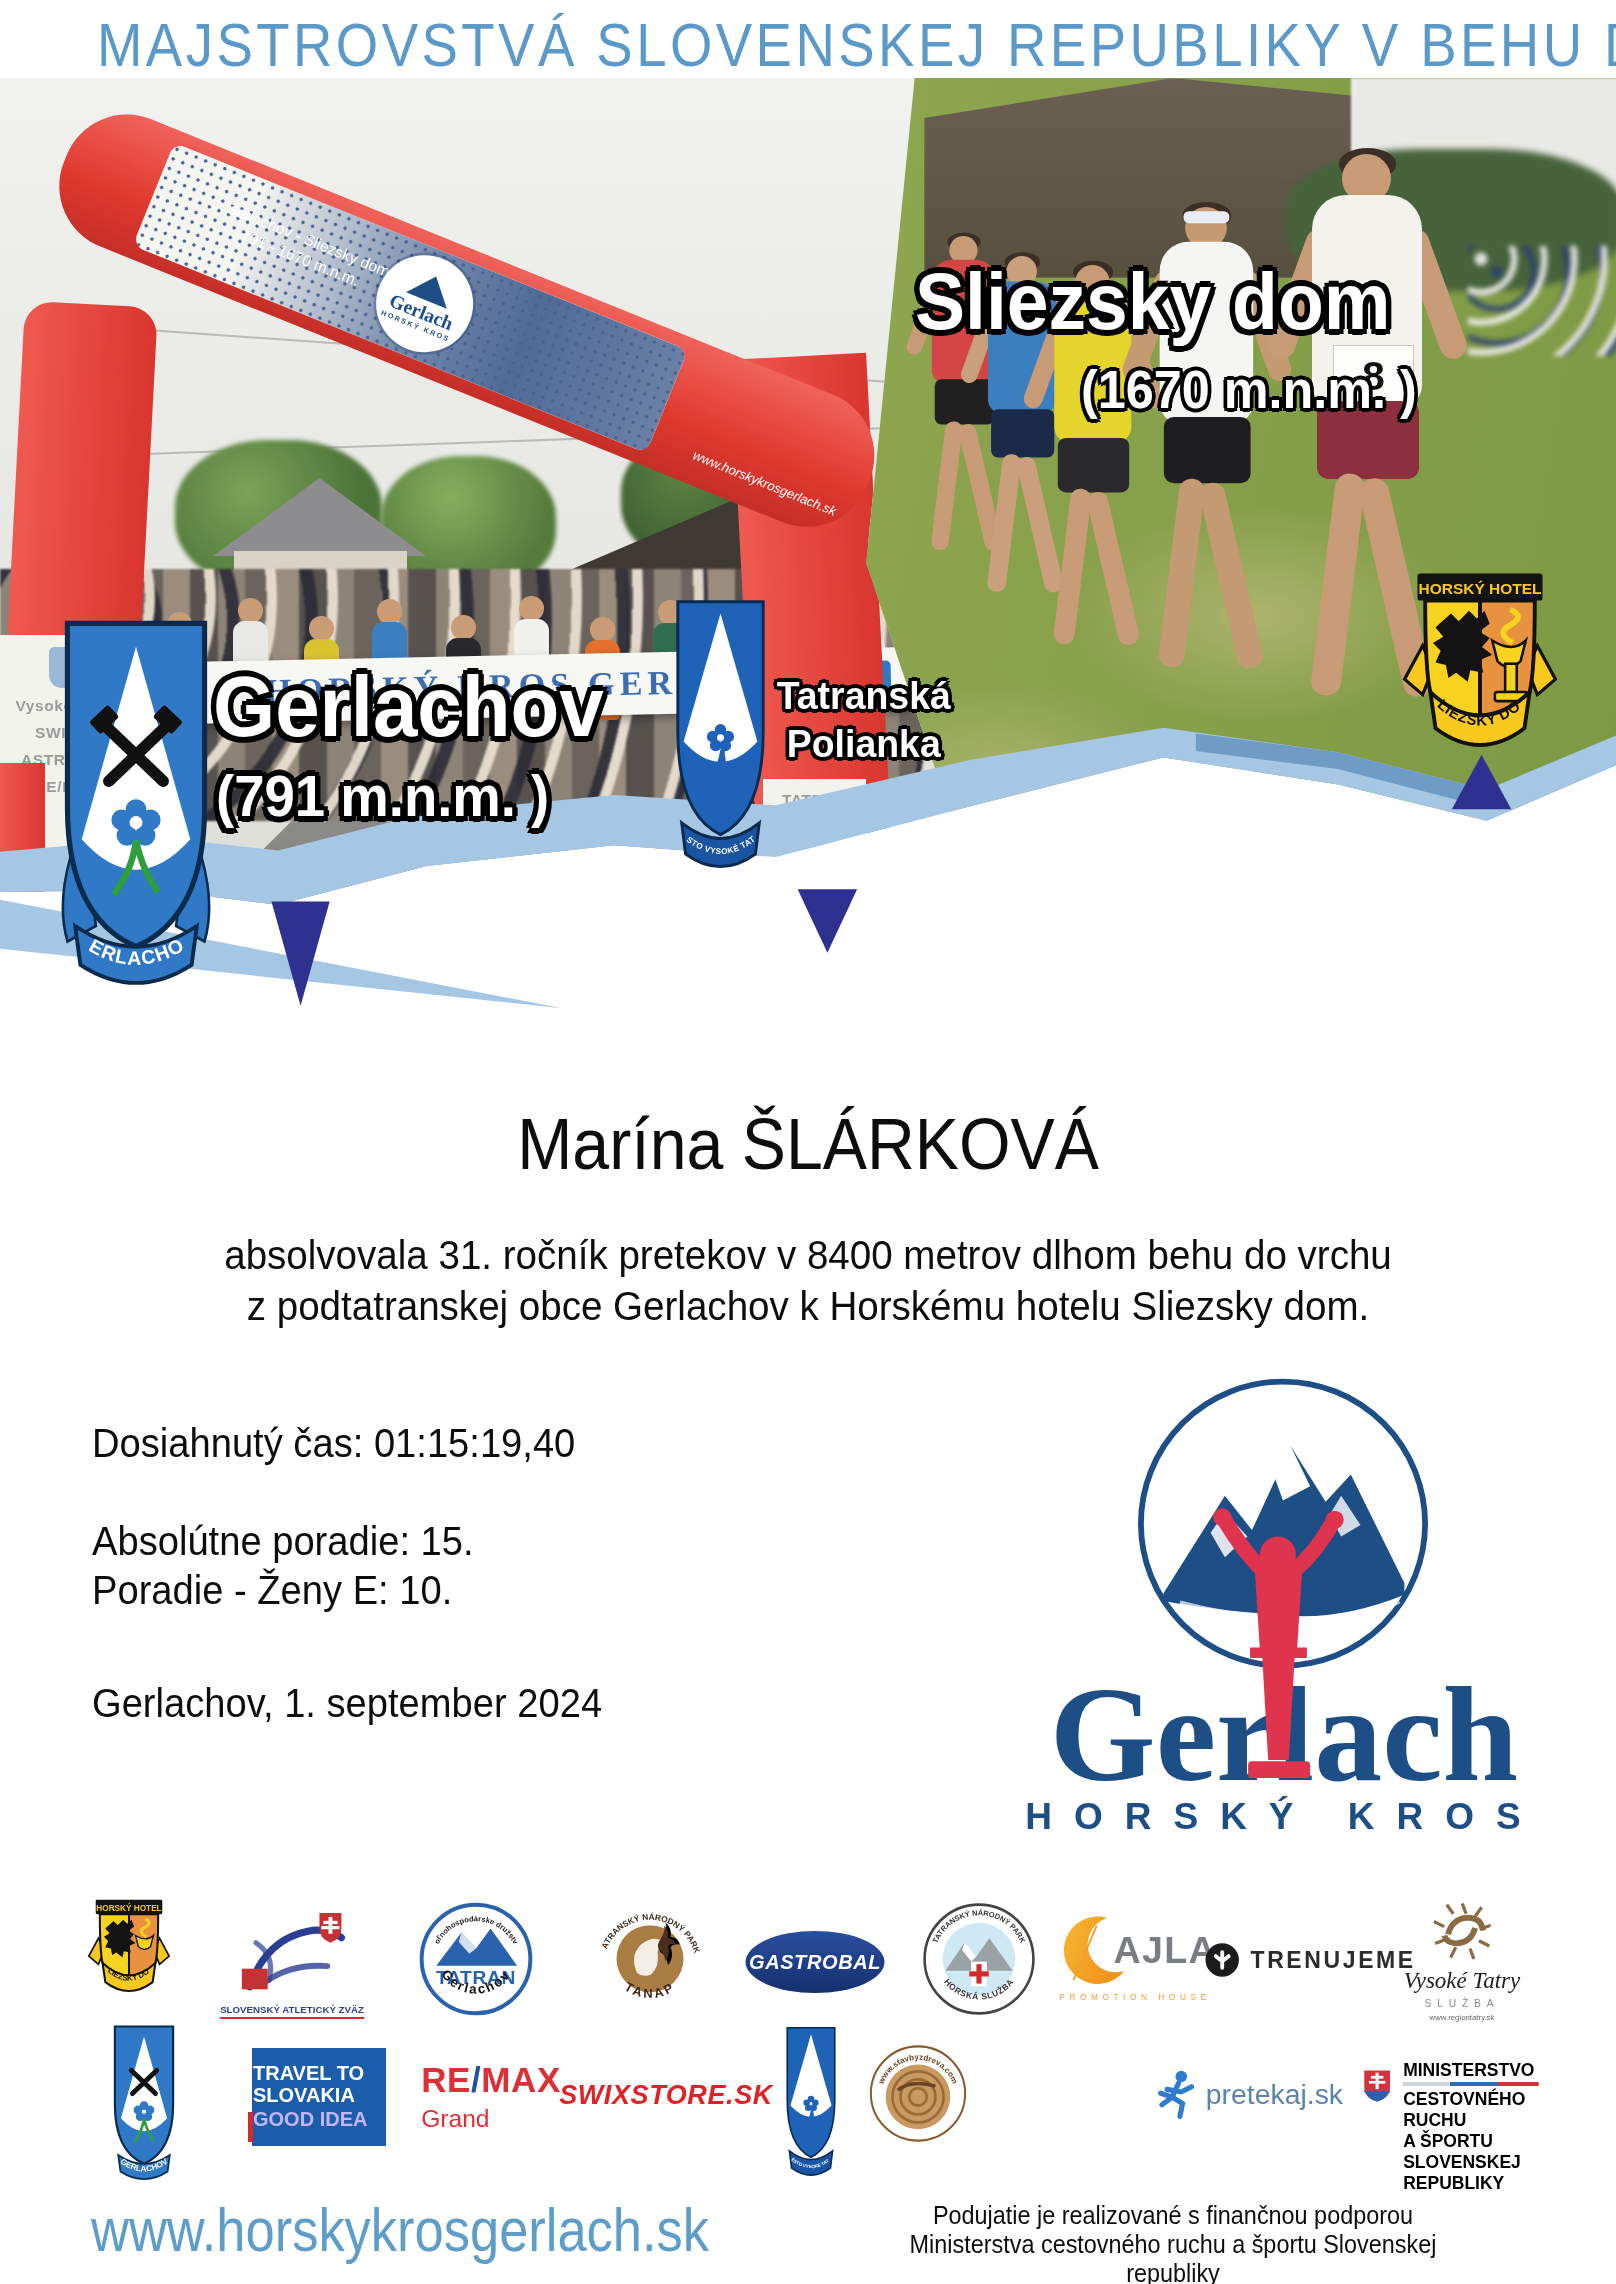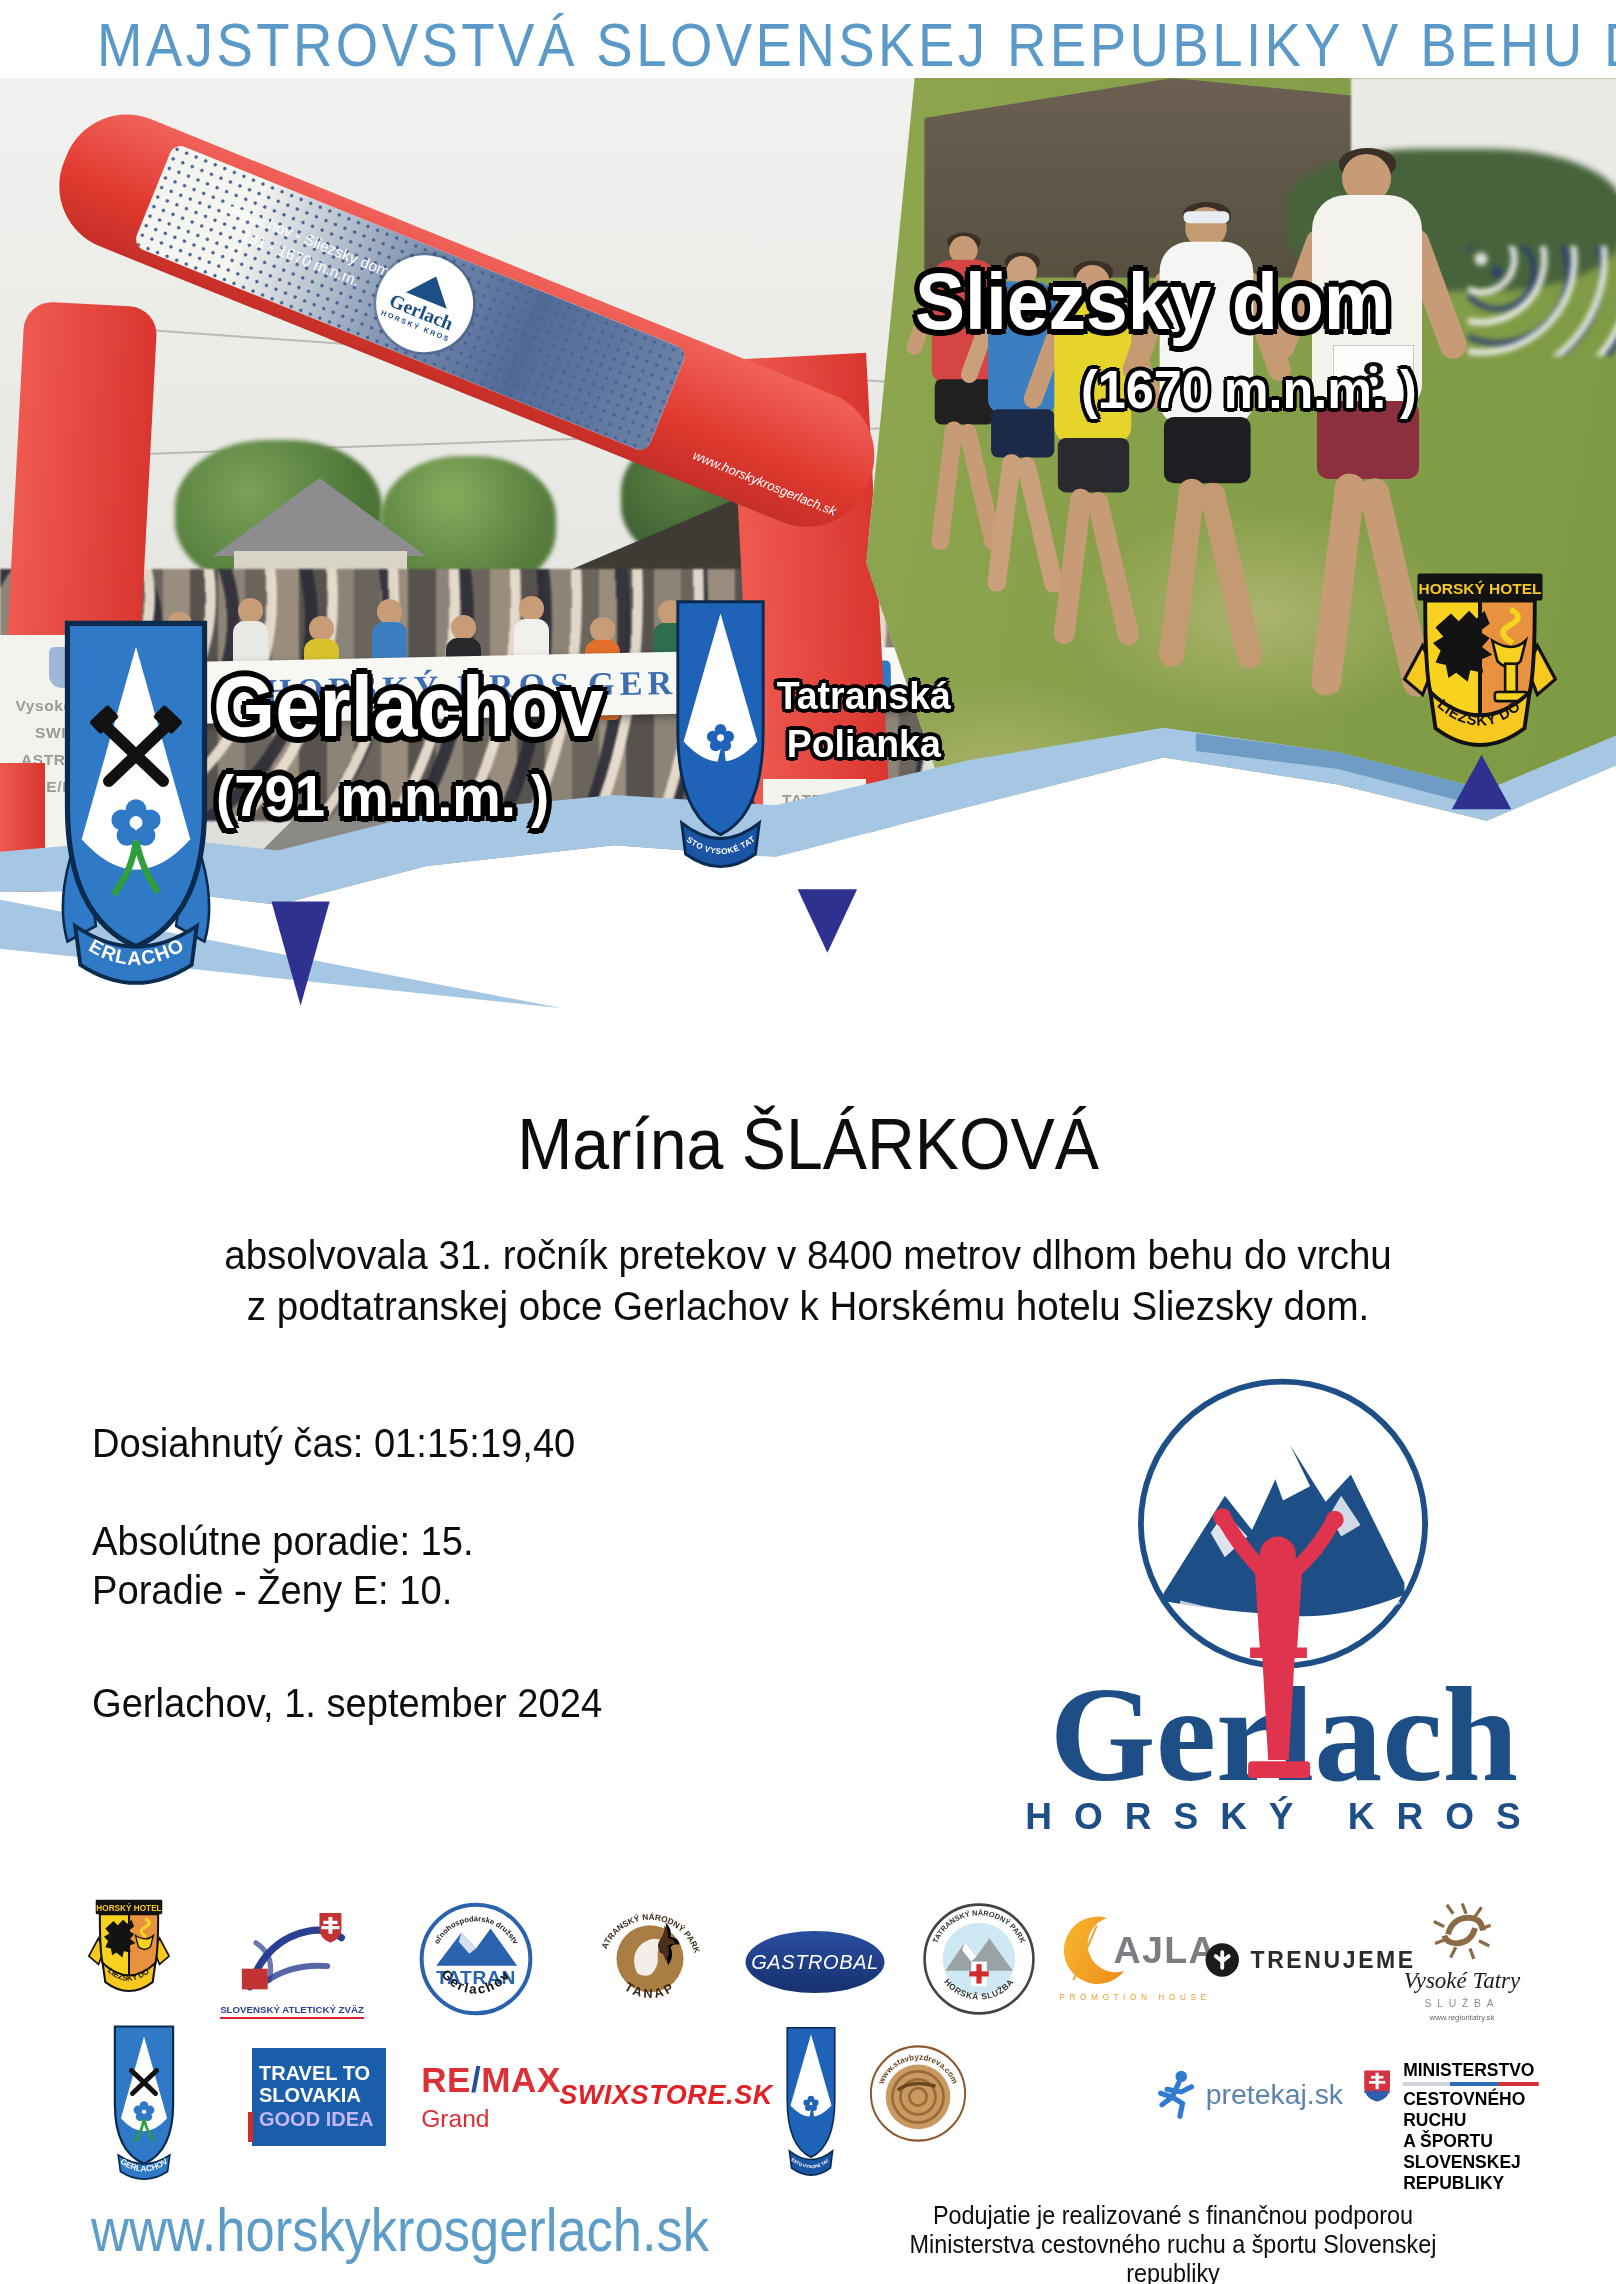--- a/index.html
+++ b/index.html
@@ -109,29 +109,29 @@
   .evt-word{top:1656px;left:1009px;width:550px;text-align:center;font-family:"Liberation Serif",serif;
      font-weight:bold;font-size:136px;color:#1d4e86;z-index:2;}
   .evt-sub{top:1796px;left:1009px;width:550px;text-align:center;font-size:37px;font-weight:bold;
      letter-spacing:22px;color:#1d4e86;z-index:2;white-space:nowrap;}
   .evt-svg{top:1363px;left:1128px;z-index:3;pointer-events:none;}
 
   
   .logo-cell{position:absolute;transform:translateX(-50%);display:flex;flex-direction:column;align-items:center;justify-content:center;gap:3.9px;}
   .saz-label{font-size:9.7px;font-weight:bold;color:#2b3f92;white-space:nowrap;border-bottom:2.6px solid #d23;padding-bottom:1.3px;}
   .gastro{width:139px;height:62px;border-radius:50%;background:linear-gradient(180deg,#2a4ea0,#15306e);
-     display:flex;align-items:center;justify-content:center;color:#fff;font-style:italic;font-weight:normal;font-size:20px;letter-spacing:0.6px;}
+     display:flex;align-items:center;justify-content:center;color:#fff;font-style:italic;font-weight:bold;font-size:20px;letter-spacing:0.6px;}
   .gajla-sub{font-size:8.4px;letter-spacing:4.5px;color:#f0a030;white-space:nowrap;}
   .tren{display:flex;align-items:center;gap:10.3px;}
   .tren .txt{font-size:23px;font-weight:bold;color:#2c2c2c;letter-spacing:2.6px;}
   .vt-name{font-family:"Liberation Serif",serif;font-style:italic;font-size:23px;color:#1c1c1c;}
   .vt-reg{font-size:10.3px;letter-spacing:5.8px;color:#8a8a8a;}
   .vt-url{font-size:7.8px;color:#666;}
   .tts{width:134px;height:98px;background:#1a5dab;color:#fff;display:flex;flex-direction:column;justify-content:center;
-     padding-left:7px;box-sizing:border-box;position:relative;}
+     padding-left:1px;box-sizing:border-box;position:relative;}
   .tts::before{content:"";position:absolute;left:-4.5px;bottom:3.9px;width:5.2px;height:30px;background:#d42a2a;}
   .tts .l1,.tts .l2{font-size:20px;font-weight:bold;line-height:1.12;}
   .tts .l3{font-size:20px;font-weight:bold;color:#c4b5fd;line-height:1.3;}
   .remax .m{font-size:35px;font-weight:800;color:#dc2f36;letter-spacing:0.6px;}
   .remax .m .sl{color:#23519e;}
   .remax .g{font-size:24.6px;color:#dc2f36;margin-top:1.3px;}
   .swix{font-size:27px;font-weight:800;font-style:italic;color:#e02227;letter-spacing:0.6px;}
   .tvp-label{font-size:21.3px;font-weight:800;color:#f2cf0e;text-shadow:0 0 1.9px #9a9a6a;white-space:nowrap;}
   .pret{display:flex;align-items:center;gap:7.8px;}
   .pret .txt{font-size:28.4px;color:#5b83ad;}

